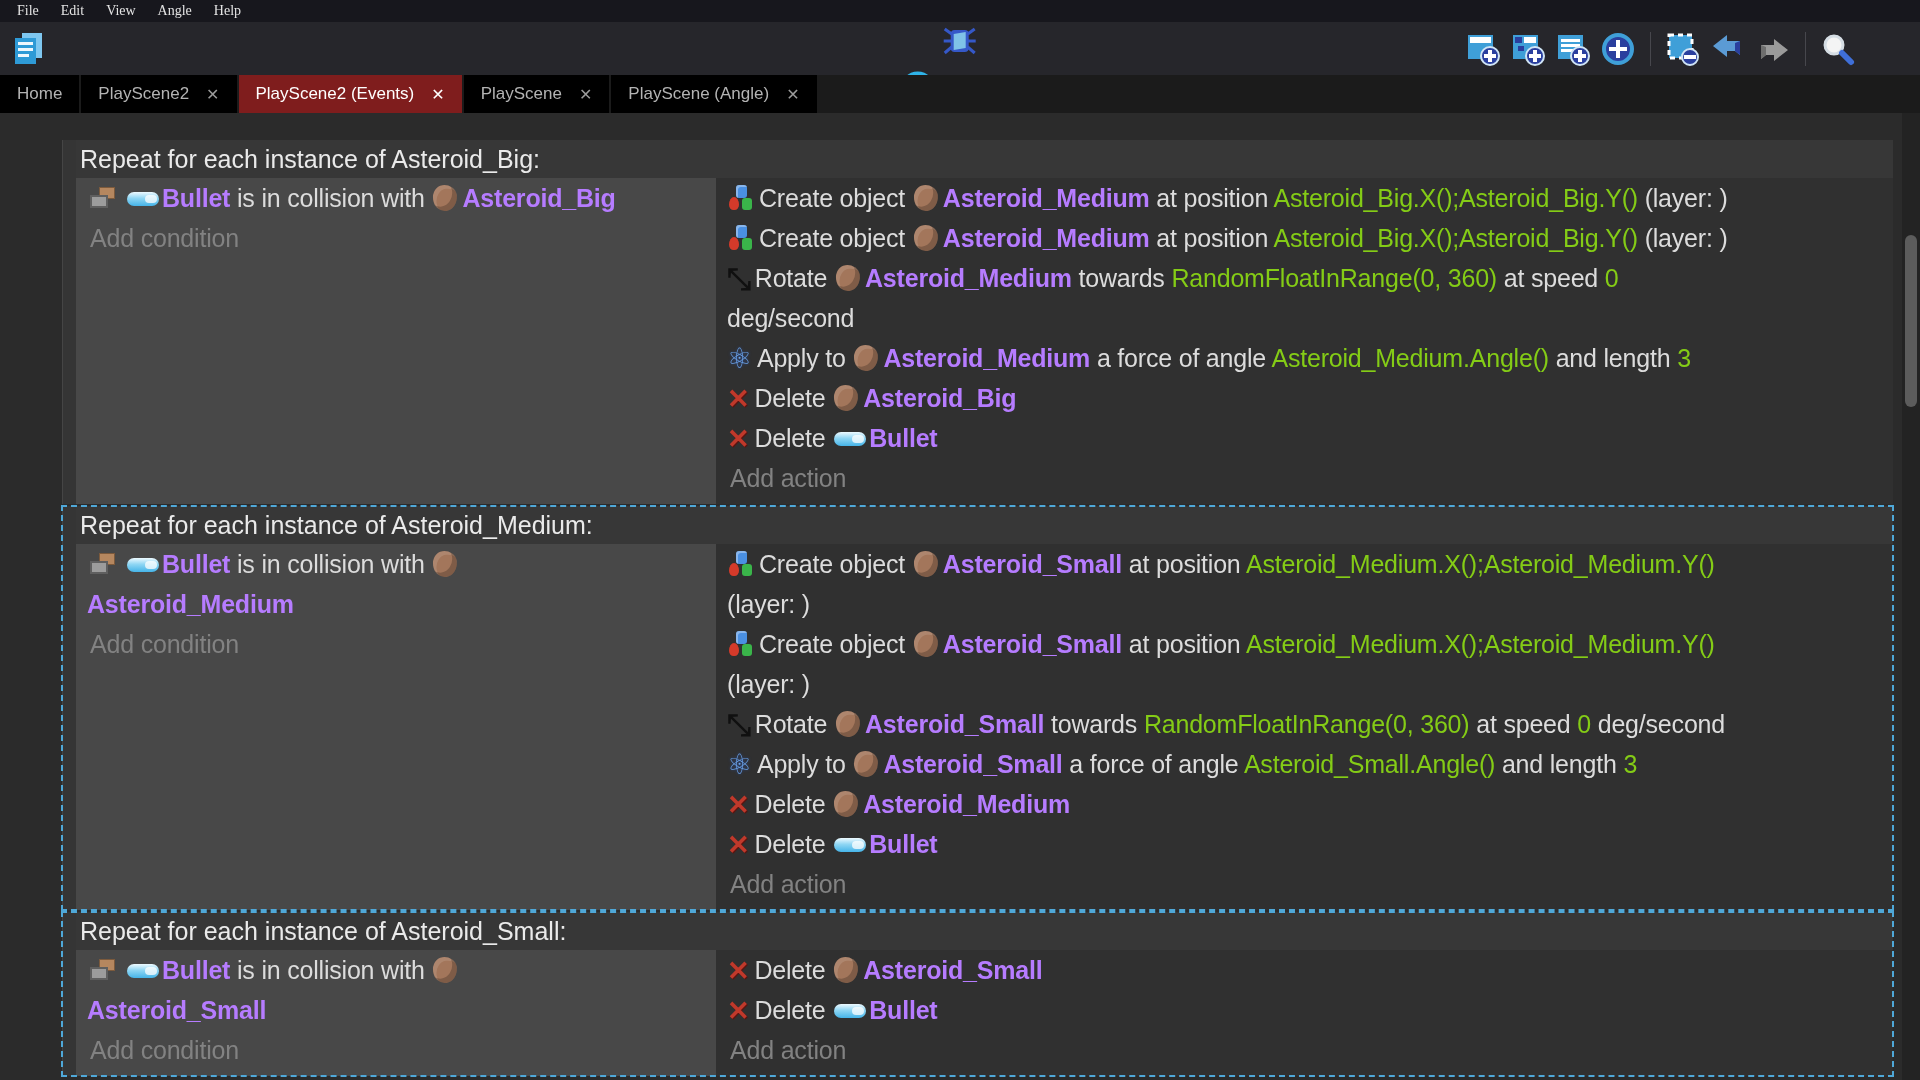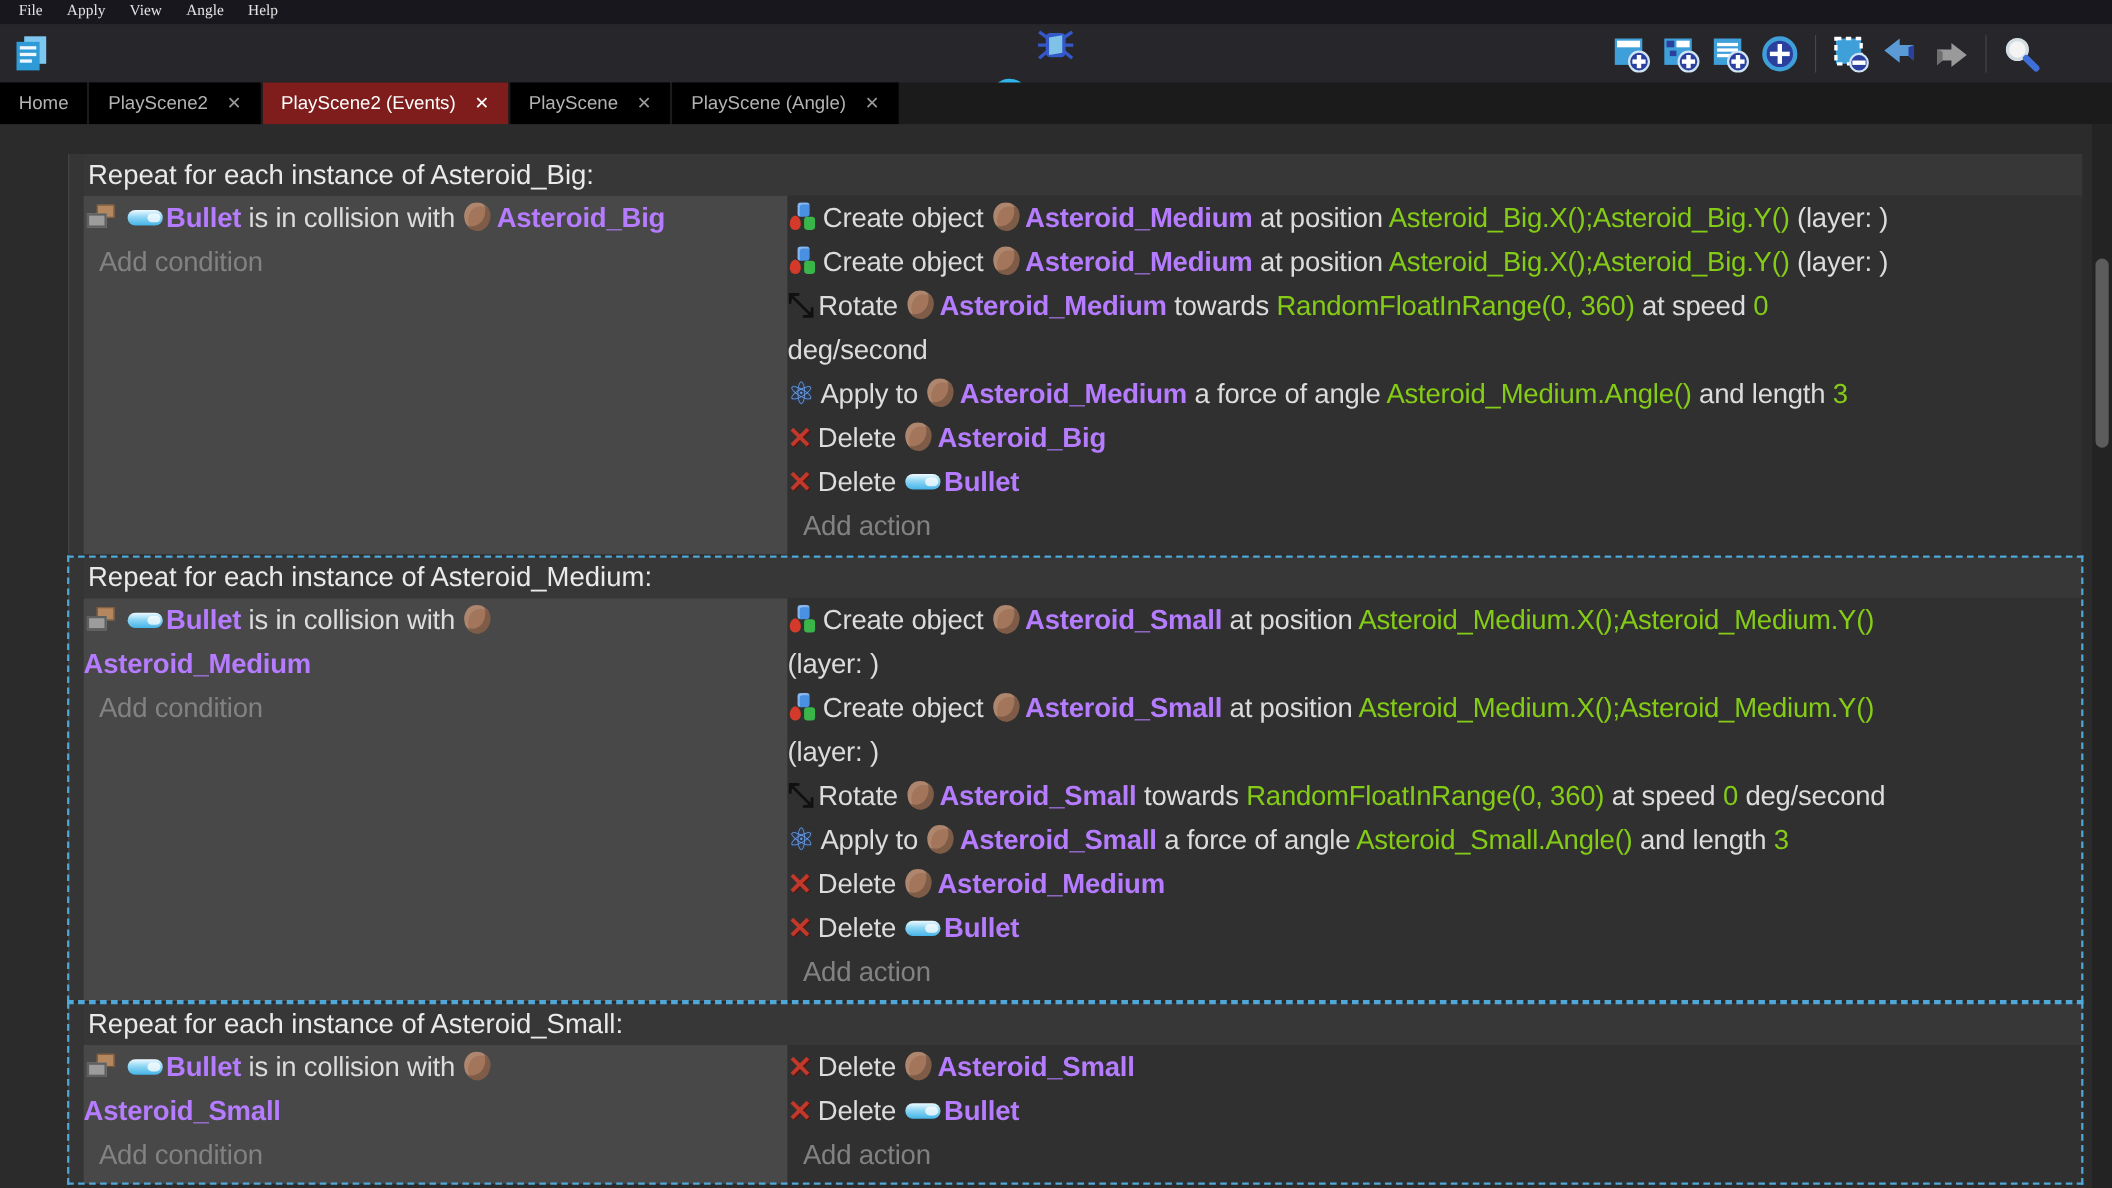--- a/index.html
+++ b/index.html
@@ -56,21 +56,21 @@
   .ev-main { flex:1; display:flex; flex-direction:column; min-width:0; }
   .ev-header {
     height:38px; line-height:38px; background:#373737; color:#eaeaea;
     font-size:25px; padding-left:4px; white-space:nowrap; overflow:hidden;
   }
   .ev-body { display:flex; flex:1; }
   .conditions { width:640px; background:#484848; padding-bottom:6px; }
   .actions { flex:1; background:#303030; padding-bottom:6px; min-width:0; }
   .row {
     font-size:25px; line-height:40px; color:#dcdcdc;
-    padding-left:0; padding-right:6px; letter-spacing:-0.2px; cursor:pointer;
+    padding-left:11px; padding-right:6px; letter-spacing:-0.2px; cursor:pointer;
   }
   .add-link { color:#828282; padding-left:14px; }
   .obj { color:#b67cff; font-weight:bold; }
   .expr { color:#84cc16; }
   
   .ric { display:inline-block; vertical-align:middle; }
   .ic-collision { width:29px; height:25px; position:relative; margin:0 7px 4px 2px; }
   .ic-collision .back { position:absolute; left:10px; top:1px; width:16px; height:12px; background:#b5875f; border:1px solid #7c5a3c; }
   .ic-collision .front { position:absolute; left:1px; top:9px; width:18px; height:13px; background:#9c9c9c; border:2px solid #5f5f5f; }
   .ic-bullet { width:32px; height:14px; margin:0 3px 3px 2px; border-radius:7px;
@@ -86,21 +86,21 @@
   .ic-rotate { color:#101010; font-size:30px; line-height:28px; margin:0 4px 2px 0; font-weight:bold; }
   .ic-force { color:#6aa2e8; font-size:28px; line-height:28px; margin:0 5px 2px 0; text-shadow:0 0 3px #2c4f9e; }
   .ic-delete { color:#c0392b; font-size:27px; line-height:27px; font-weight:bold; margin:0 5px 2px 0; text-shadow:1px 1px 0 #591410; }
 </style>
 </head>
 <body>
 
 <div id="app">
   <div class="menubar" id="menubar">
       <span class="menu-item">File</span>
-      <span class="menu-item">Apply</span>
+      <span class="menu-item">Edit</span>
       <span class="menu-item">View</span>
       <span class="menu-item">Angle</span>
       <span class="menu-item">Help</span>
     </div>
 
   <div class="toolbar">
     <div class="logo">
       <svg width="38" height="38" viewBox="0 0 38 38">
         <rect x="12" y="3" width="20" height="25" fill="#7ec7f0"></rect>
         <rect x="5" y="8" width="21" height="26" fill="#2e9ad6"></rect>

